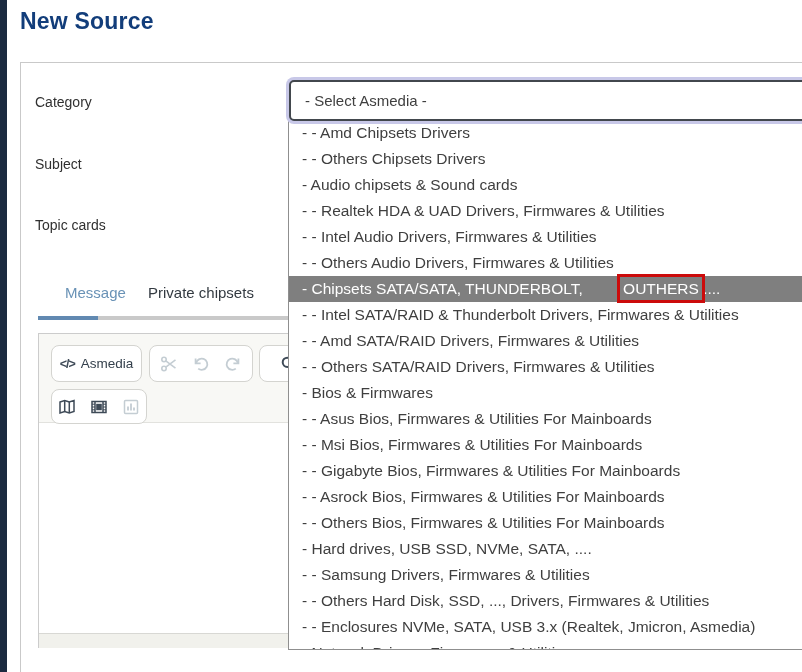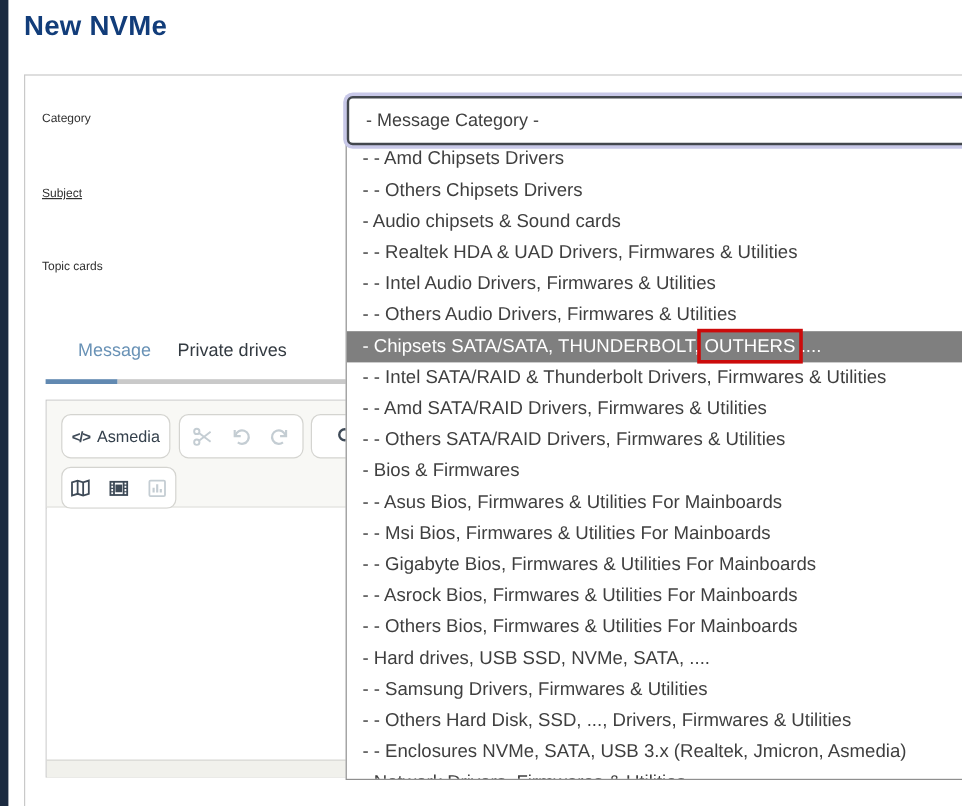--- a/index.html
+++ b/index.html
@@ -10,23 +10,23 @@
   }
   .accent-bar { position:absolute; left:0; top:0; width:7px; height:672px; background:#1b2a40; }
   .page-title {
     position:absolute; left:20px; top:8px; font-size:23px; font-weight:700;
     color:#123d7a; letter-spacing:0.2px;
   }
   .form-panel {
     position:absolute; left:20px; top:62px; width:860px; height:680px;
     border:1px solid #c9c9c9; background:#ffffff;
   }
-  .field-label { position:absolute; left:35px; font-size:10px; color:#303030; }
+  .field-label { position:absolute; left:35px; font-size:14px; color:#303030; }
   .label-category { top:94px; }
-  .label-subject  { top:156px;text-decoration:underline; }
+  .label-subject  { top:156px; }
   .label-topicicon{ top:217px; }
 
   
   .tab { position:absolute; top:284px; font-size:15px; cursor:pointer;margin-left:27px; }
   .tab-message { left:38px; color:#6992b6; }
   .tab-private { left:121px; color:#333a41; }
   .tab-underline-active { position:absolute; left:38px; top:316px; width:60px; height:4px; background:#6189b1; }
   .tab-strip-line { position:absolute; left:98px; top:316px; width:660px; height:4px; background:#c9c9c9; }
 
   
@@ -68,37 +68,37 @@
   
   .dropdown {
     position:absolute; left:288px; top:119px; width:540px; height:531px;
     background:#ffffff; border:1px solid #8f8f8f; overflow:hidden; z-index:20;
   }
   .dd-item {
     height:26px; line-height:26px; padding-left:13px; font-size:15.5px;
     color:#3f3f3f; white-space:nowrap; cursor:pointer;
   }
   .dd-item.highlighted { background:#7f7f7f; color:#ffffff; }
-  .dd-item .boxed-word { outline:3px solid #cc0b0b; outline-offset:3px; }
+  .dd-item .boxed-word { outline:3px solid #cc0b0b; outline-offset:3px;margin-left:36px; }
 </style>
 </head>
 <body>
 
 <div class="accent-bar"></div>
 
-<h1 class="page-title">New NVMe</h1>
+<h1 class="page-title">New Source</h1>
 
 <div class="form-panel"></div>
 
 <div class="field-label label-category">Category</div>
 <div class="field-label label-subject">Subject</div>
 <div class="field-label label-topicicon">Topic cards</div>
 
 <div class="tab tab-message">Message</div>
-<div class="tab tab-private">Private drives</div>
+<div class="tab tab-private">Private chipsets</div>
 <div class="tab-underline-active"></div>
 <div class="tab-strip-line"></div>
 
 <div class="editor">
   <div class="editor-toolbar">
 
     <div class="tb-group btn-source">
       <span class="code-glyph">&lt;/&gt;</span>
       <span>Asmedia</span>
     </div>
@@ -147,21 +147,21 @@
         <path d="M6 12.5 V8.5 M9 12.5 V5.5 M12 12.5 V9.5" stroke-width="1.8"></path>
       </svg>
     </div>
 
   </div>
   <div class="editor-content"></div>
   <div class="editor-footer"></div>
 </div>
 
 <div class="select-box">
-  <span>- Message Category -</span>
+  <span>- Select Asmedia -</span>
 </div>
 
 <div class="dropdown">
 
 <div class="dd-item">- - Amd Chipsets Drivers</div>
     <div class="dd-item">- - Others Chipsets Drivers</div>
     <div class="dd-item">- Audio chipsets &amp; Sound cards</div>
     <div class="dd-item">- - Realtek HDA &amp; UAD Drivers, Firmwares &amp; Utilities</div>
     <div class="dd-item">- - Intel Audio Drivers, Firmwares &amp; Utilities</div>
     <div class="dd-item">- - Others Audio Drivers, Firmwares &amp; Utilities</div>

